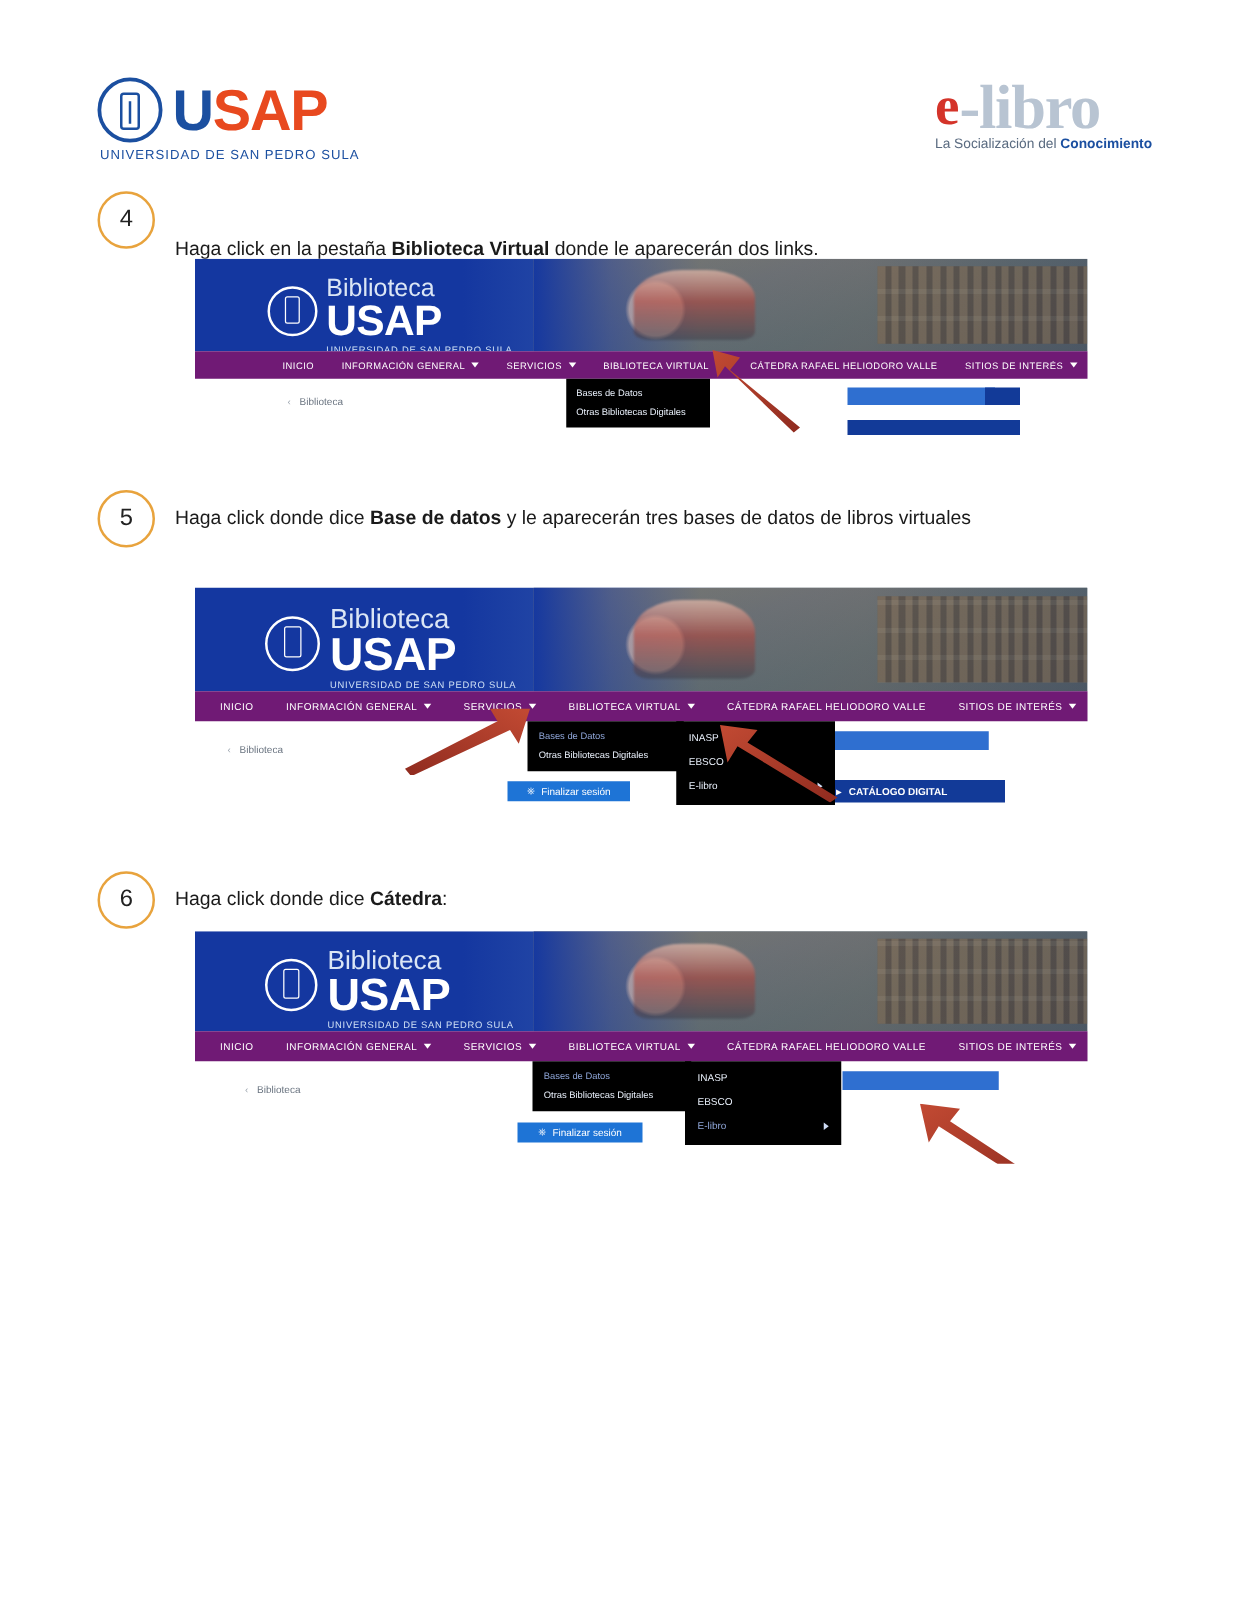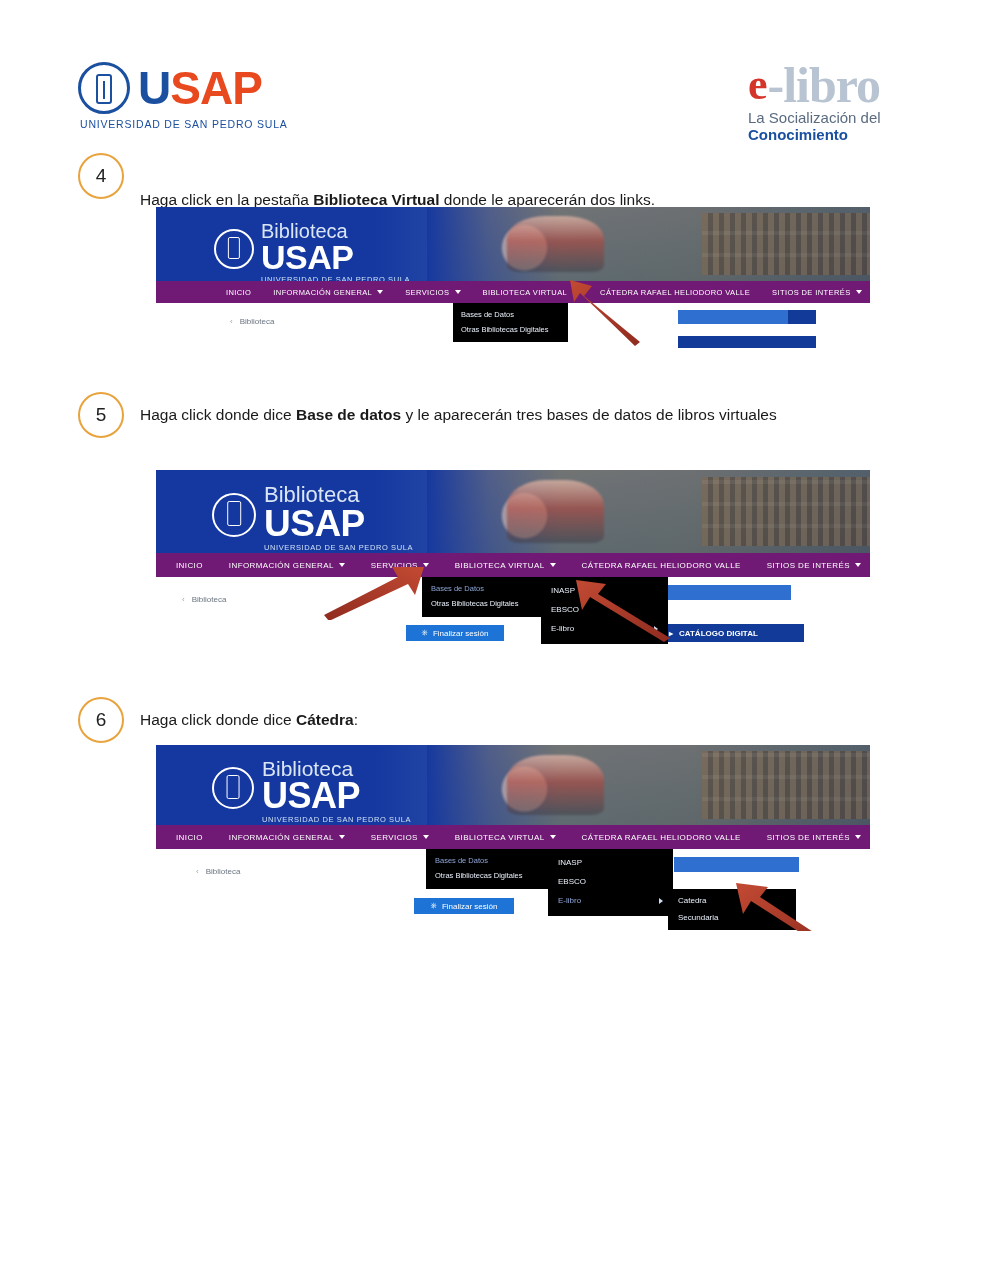--- a/index.html
+++ b/index.html
@@ -112,21 +112,21 @@
   }
   .elibro-rest {
     font-size: 50px;
     font-weight: bold;
     color: #b8c4d2;
     font-family: "Liberation Serif", serif;
     line-height: 38px;
     letter-spacing: -1px;
   }
   .elibro-tag {
-    font-size: 15px;
+    font-size: 11px;
     color: #5a6b80;
     margin-top: 5px;
   }
   .elibro-tag b { color: #1b4fa0; }
 
   
   .step {
     position: absolute;
     left: 0;
     width: 990px;
@@ -576,24 +576,20 @@
           </div>
         <div class="dd-item" style="font-size:8px; padding:5px 10px;">
             <span>EBSCO</span>
           </div>
         <div class="dd-item dim" style="font-size:8px; padding:5px 10px;">
             <span>E-libro</span>
             <i class="dd-arrow"></i>
           </div>
       </div>
 
-      <div class="dropdown" style="left:512px; top:40px; width:128px; padding:3px 0 4px 0;">
-        <div class="dd-item" style="font-size:8px; padding:4px 10px;">Catedra</div>
-        <div class="dd-item" style="font-size:8px; padding:4px 10px;">Secundaria</div>
-      </div>
 
       <div class="btn-logout" style="left:258px; top:49px; width:100px; height:16px; font-size:8px;">
         <span style="margin-right:5px;">⎈</span>
           <span>Finalizar sesión</span>
       </div>
 
       <div class="blue-block" style="left:518px; top:8px; width:125px; height:15px;"></div>
     </div>
 
     <svg class="arrow" style="left:570px; top:138px; width:118px; height:68px;" viewBox="0 0 118 68">

